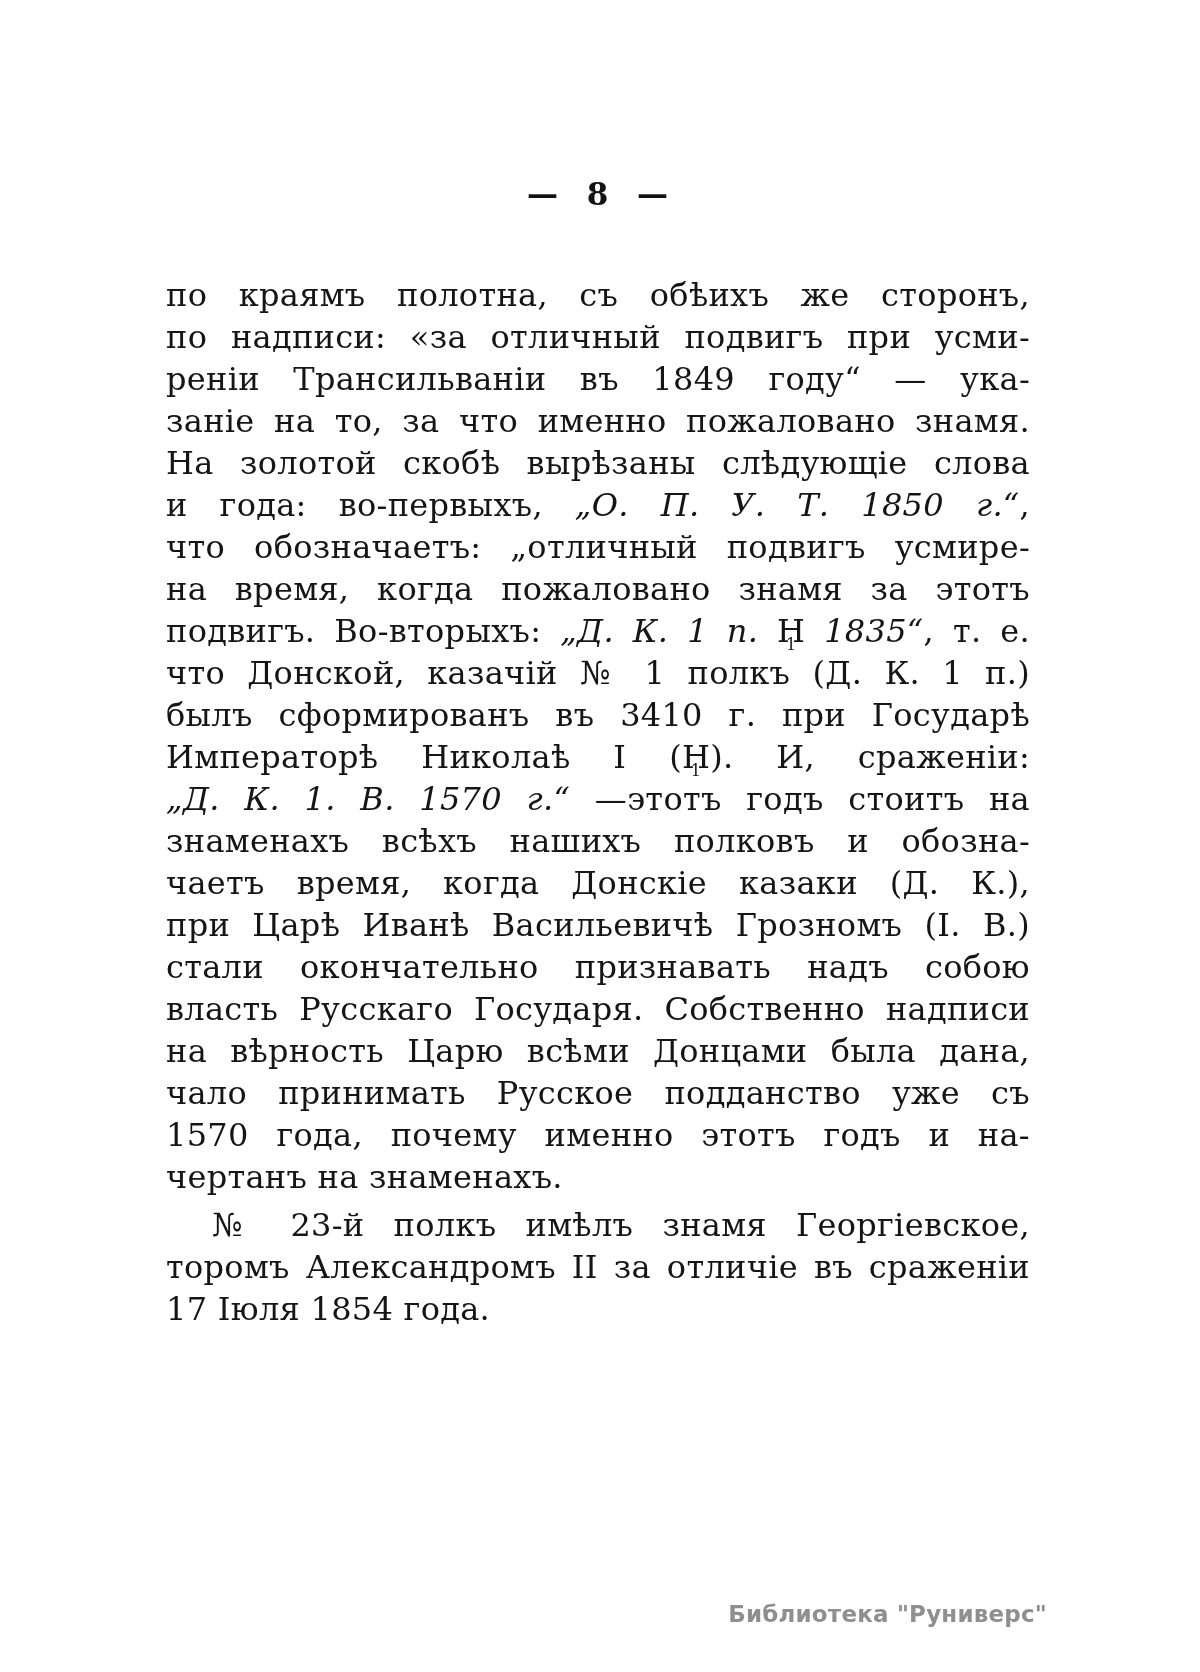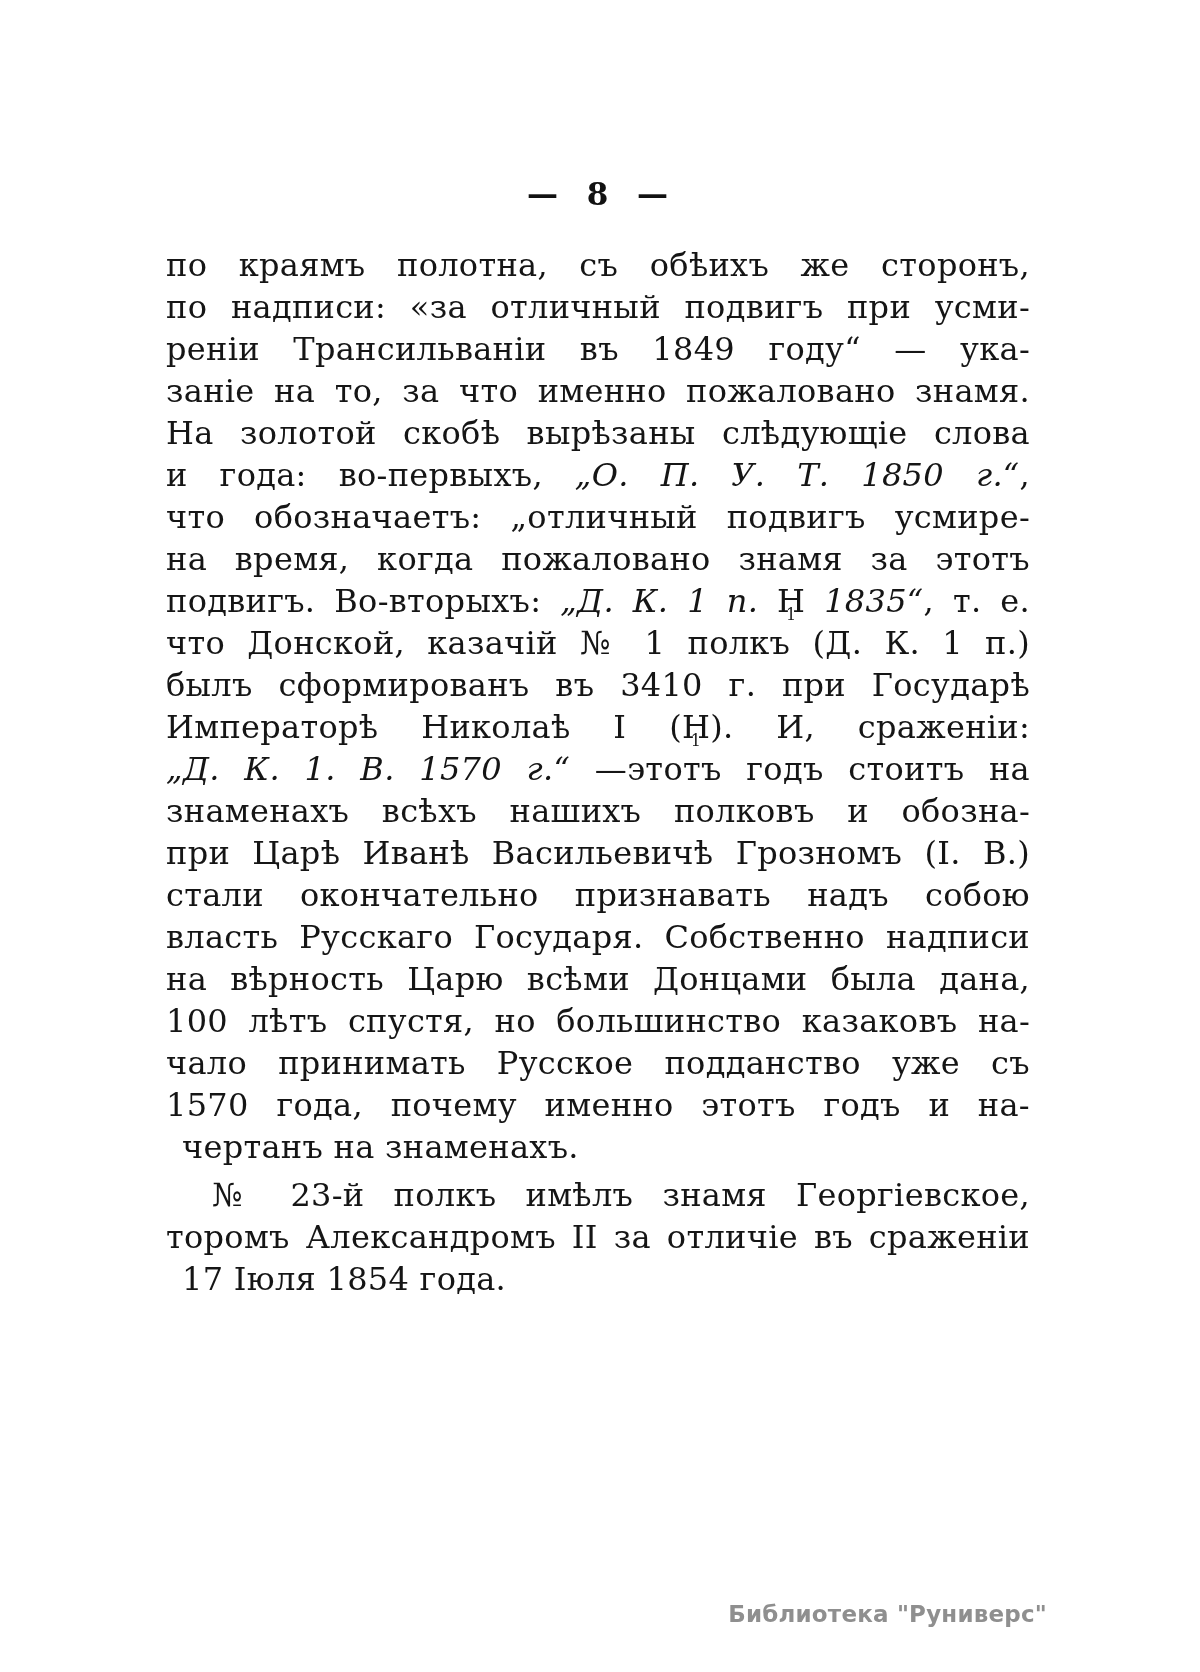--- a/index.html
+++ b/index.html
@@ -23,35 +23,35 @@
     width: 864px;
     text-align: center;
     font-size: 31px;
     font-weight: 700;
     word-spacing: 16px;
     letter-spacing: 1px;
     color: #111;
   }
   .body-text {
     position: absolute;
-    top: 244px;
+    top: 274px;
     left: 166px;
     width: 864px;
     font-size: 32px;
     line-height: 42px;
     letter-spacing: 0.3px;
   }
   .paragraph { margin: 0; }
   .paragraph + .paragraph { margin-top: 6px; }
   .line {
     text-align: justify;
     text-align-last: justify;
     white-space: normal;
   }
-  .line.last { text-align-last: left; margin-left: 16px; }
+  .line.last { text-align-last: left; }
   .line.indent { text-indent: 46px; }
   .it { font-style: italic; }
   .n  { font-style: normal; }
   .cipher {
     display: inline-block;
     position: relative;
     font-style: normal;
     line-height: 1;
   }
   .cipher .sub {
@@ -87,25 +87,25 @@
         <div class="line"><span class="n">На золотой скобѣ вырѣзаны слѣдующіе слова</span></div>
         <div class="line"><span class="n">и года: во-первыхъ, </span><span class="it">„О. П. У. Т. 1850 г.“</span><span class="n">,</span></div>
         <div class="line"><span class="n">что обозначаетъ: „отличный подвигъ усмире-</span></div>
         <div class="line"><span class="n">на время, когда пожаловано знамя за этотъ</span></div>
         <div class="line"><span class="n">подвигъ. Во-вторыхъ: </span><span class="it">„Д. К. 1 п. </span><span class="cipher"><span>Н</span><span class="sub">1</span></span><span class="it"> 1835“</span><span class="n">, т. е.</span></div>
         <div class="line"><span class="n">что Донской, казачій № 1 полкъ (Д. К. 1 п.)</span></div>
         <div class="line"><span class="n">былъ сформированъ въ 3410 г. при Государѣ</span></div>
         <div class="line"><span class="n">Императорѣ Николаѣ I (</span><span class="cipher"><span>Н</span><span class="sub">1</span></span><span class="n">). И, сраженіи:</span></div>
         <div class="line"><span class="it">„Д. К. 1. В. 1570 г.“</span><span class="n"> —этотъ годъ стоитъ на</span></div>
         <div class="line"><span class="n">знаменахъ всѣхъ нашихъ полковъ и обозна-</span></div>
+        <div class="line"><span class="n">чаетъ время, когда Донскіе казаки (Д. К.),</span></div>
         <div class="line"><span class="n">при Царѣ Иванѣ Васильевичѣ Грозномъ (I. В.)</span></div>
         <div class="line"><span class="n">стали окончательно признавать надъ собою</span></div>
         <div class="line"><span class="n">власть Русскаго Государя. Собственно надписи</span></div>
         <div class="line"><span class="n">на вѣрность Царю всѣми Донцами была дана,</span></div>
-        <div class="line"><span class="n">100 лѣтъ спустя, но большинство казаковъ на-</span></div>
         <div class="line"><span class="n">чало принимать Русское подданство уже съ</span></div>
         <div class="line"><span class="n">1570 года, почему именно этотъ годъ и на-</span></div>
         <div class="line last"><span class="n">чертанъ на знаменахъ.</span></div>
       </div>
       <div class="paragraph">
         <div class="line indent"><span class="n">№ 23-й полкъ имѣлъ знамя Георгіевское,</span></div>
         <div class="line"><span class="n">торомъ Александромъ II за отличіе въ сраженіи</span></div>
         <div class="line last"><span class="n">17 Іюля 1854 года.</span></div>
       </div>
     </div>

